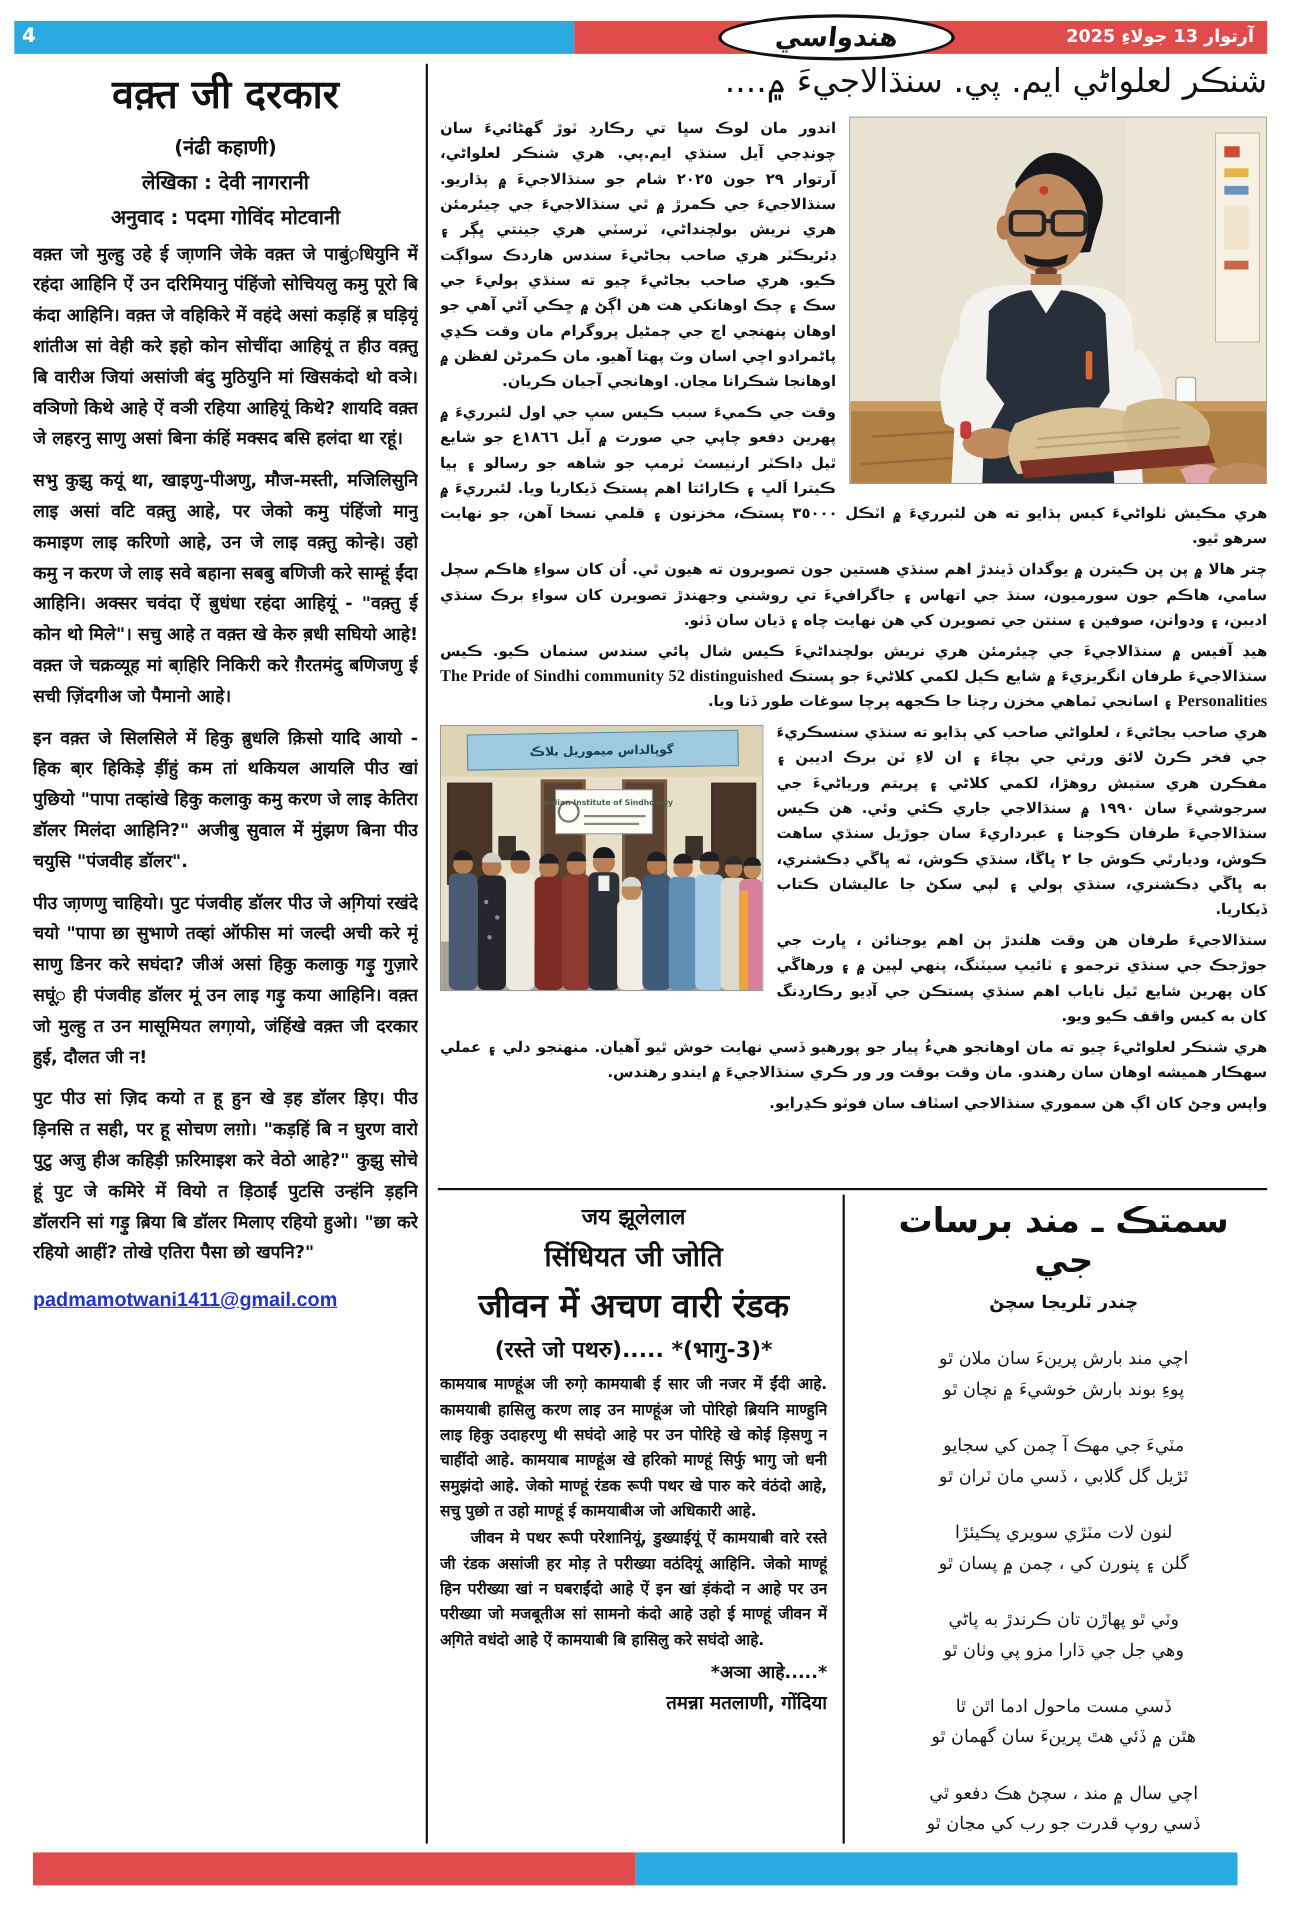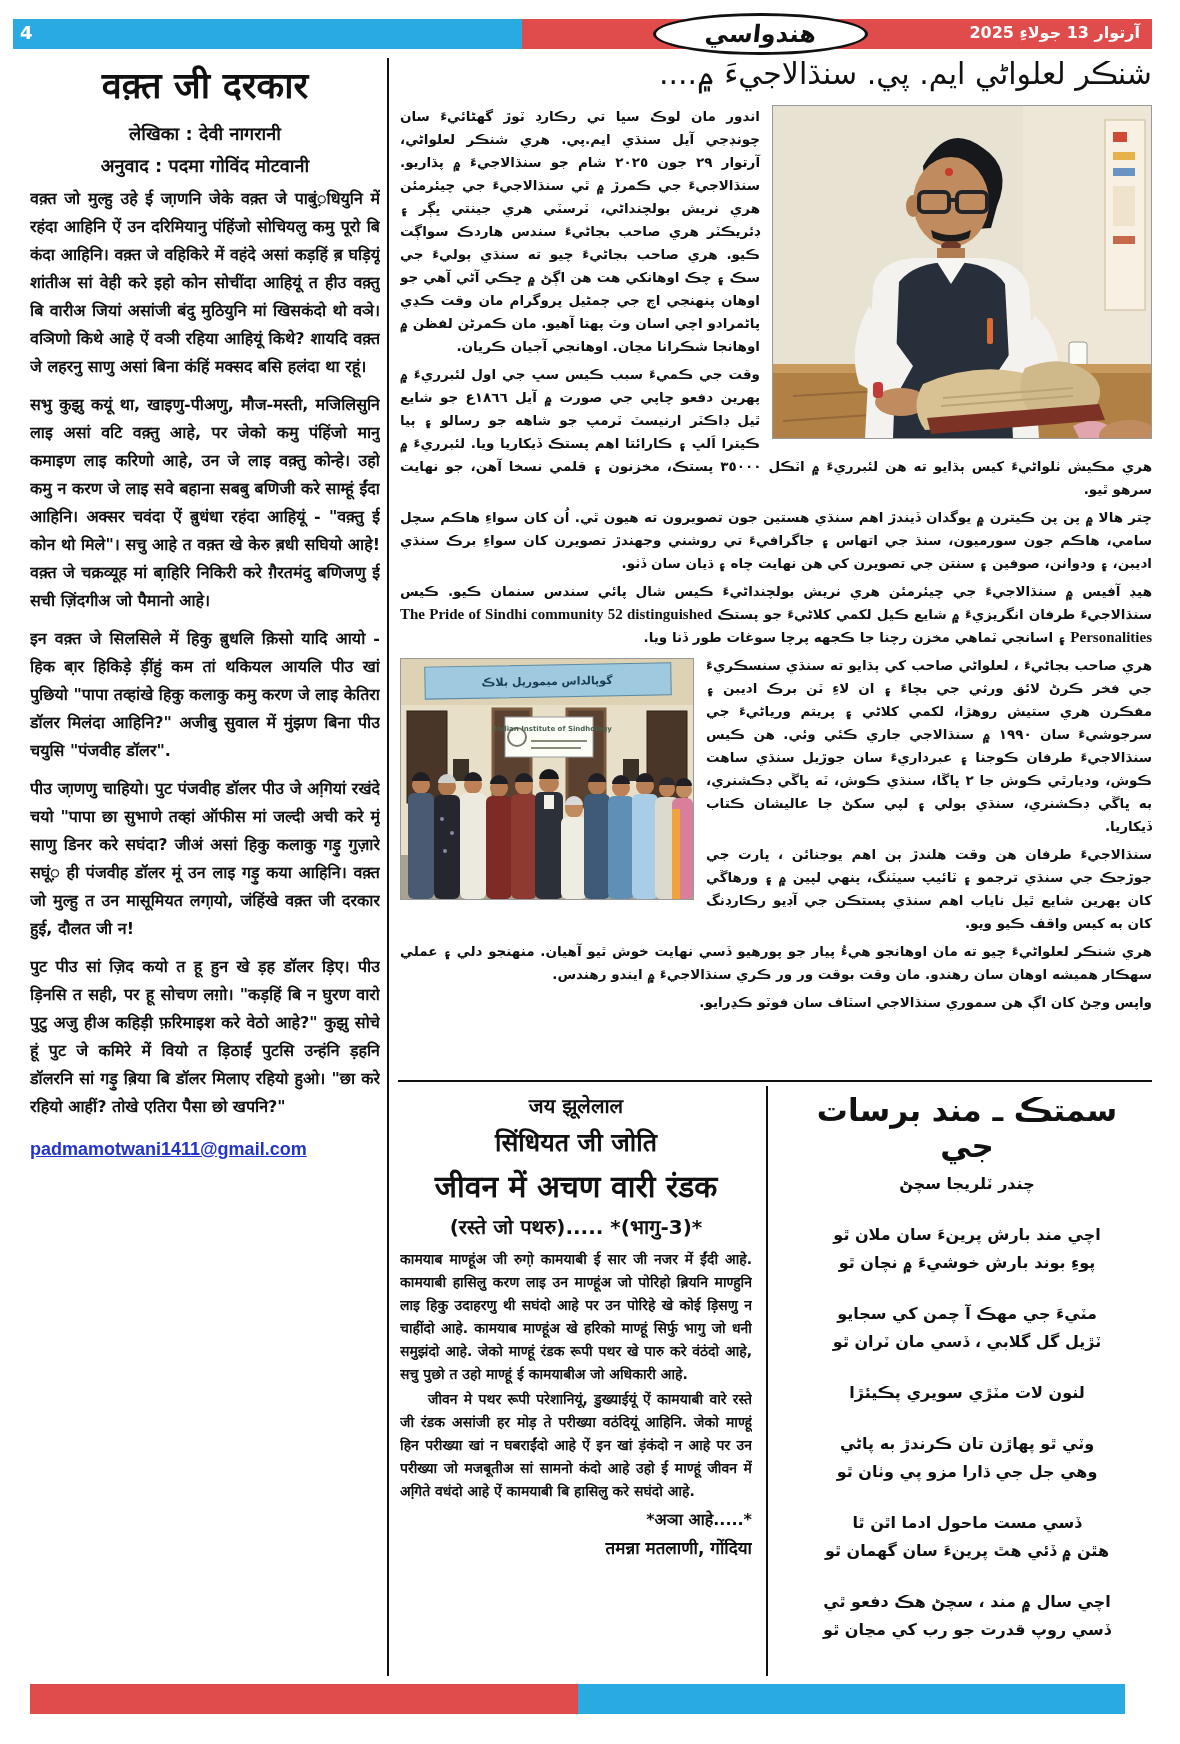--- a/index.html
+++ b/index.html
@@ -40,21 +40,21 @@
   .mid-sub{font-size:20px;font-weight:bold;text-align:center;margin:4px 0 8px;}
   .mid-par{font-size:14px;line-height:23px;font-weight:bold;text-align:justify;margin:0 0 2px;}
   .mid-par.indent{text-indent:28px;}
   .mid-cont{font-size:16px;font-weight:bold;margin-top:5px;text-align:right;}
   .mid-by{font-size:17px;font-weight:bold;text-align:right;margin-top:6px;}
   
   .poem{position:absolute;left:782px;top:1092px;width:370px;height:584px;overflow:hidden;
         text-align:center;direction:rtl;}
   .poem-title{font-size:31px;font-weight:bold;margin:0 12px 10px;}
   .poem-author{font-size:16px;font-weight:bold;margin:0 0 28px;}
-  .stanza{margin:0 0 23px;font-size:16px;line-height:28px;font-weight:bold;}
+  .stanza{margin:0 0 23px;font-size:16px;line-height:28px;font-weight:normal;}
   
   .ftr-red{position:absolute;left:30px;top:1684px;width:548px;height:30px;background:var(--red);}
   .ftr-blue{position:absolute;left:578px;top:1684px;width:547px;height:30px;background:var(--blue);}
 </style>
 </head>
 <body>
 
 <div class="page">
 
   <div class="hdr">
@@ -64,20 +64,21 @@
     <div class="hdr-red">
       <span class="hdr-date">آرتوار 13 جولاءِ 2025</span>
     </div>
     <div class="oval">
       <span dir="rtl">هندواسي</span>
     </div>
   </div>
 
   <div class="leftcol">
     <div class="lc-title">वक़्त जी दरकार</div>
+    <div class="lc-line">(नंढी कहाणी)</div>
     <div class="lc-line">लेखिका : देवी नागरानी</div>
     <div class="lc-line">अनुवाद : पदमा गोविंद मोटवानी</div>
     <div class="lc-par">वक़्त जो मुल्हु उहे ई जा़णनि जेके वक़्त जे पाबुं़धियुनि में रहंदा आहिनि ऐं उन दरिमियानु पंहिंजो सोचियलु कमु पूरो बि कंदा आहिनि। वक़्त जे वहिकिरे में वहंदे असां कड़हिं ब़ घड़ियूं शांतीअ सां वेही करे इहो कोन सोचींदा आहियूं त हीउ वक़्तु बि वारीअ जियां असांजी बंदु मुठियुनि मां खिसकंदो थो वञे। वञिणो किथे आहे ऐं वञी रहिया आहियूं किथे? शायदि वक़्त जे लहरनु साणु असां बिना कंहिं मक्सद बसि हलंदा था रहूं।</div>
     <div class="lc-par">सभु कुझु कयूं था, खाइणु-पीअणु, मौज-मस्ती, मजिलिसुनि लाइ असां वटि वक़्तु आहे, पर जेको कमु पंहिंजो मानु कमाइण लाइ करिणो आहे, उन जे लाइ वक़्तु कोन्हे। उहो कमु न करण जे लाइ सवे बहाना सबबु बणिजी करे साम्हूं ईंदा आहिनि। अक्सर चवंदा ऐं बु़धंधा रहंदा आहियूं - "वक़्तु ई कोन थो मिले"। सचु आहे त वक़्त खे केरु ब़धी सघियो आहे! वक़्त जे चक्रव्यूह मां बा़हिरि निकिरी करे ग़ैरतमंदु बणिजणु ई सची ज़िंदगीअ जो पैमानो आहे।</div>
     <div class="lc-par">इन वक़्त जे सिलसिले में हिकु बु़धलि क़िसो यादि आयो - हिक बा़र हिकिड़े ड़ींहुं कम तां थकियल आयलि पीउ खां पुछियो "पापा तव्हांखे हिकु कलाकु कमु करण जे लाइ केतिरा डॉलर मिलंदा आहिनि?" अजीबु सुवाल में मुंझण बिना पीउ चयुसि "पंजवीह डॉलर".</div>
     <div class="lc-par">पीउ जा़णणु चाहियो। पुट पंजवीह डॉलर पीउ जे अगि़यां रखंदे चयो "पापा छा सुभाणे तव्हां ऑफीस मां जल्दी अची करे मूं साणु डिनर करे सघंदा? जीअं असां हिकु कलाकु गड़ु गुज़ारे सघूं़ ही पंजवीह डॉलर मूं उन लाइ गड़ु कया आहिनि। वक़्त जो मुल्हु त उन मासूमियत लगा़यो, जंहिंखे वक़्त जी दरकार हुई, दौलत जी न!</div>
     <div class="lc-par">पुट पीउ सां ज़िद कयो त हू हुन खे ड़ह डॉलर ड़िए। पीउ ड़िनसि त सही, पर हू सोचण लग़ो। "कड़हिं बि न घुरण वारो पुटु अजु हीअ कहिड़ी फ़रिमाइश करे वेठो आहे?" कुझु सोचे हूं पुट जे कमिरे में वियो त ड़िठाईं पुटसि उन्हंनि ड़हनि डॉलरनि सां गड़ु ब़िया बि डॉलर मिलाए रहियो हुओ। "छा करे रहियो आहीं? तोखे एतिरा पैसा छो खपनि?"</div>
     <a class="lc-email">padmamotwani1411@gmail.com</a>
   </div>
 
@@ -254,20 +255,21 @@
     <div class="stanza">
       <div>اچي مند بارش پرينءَ سان ملان ٿو</div>
         <div>پوءِ بوند بارش خوشيءَ ۾ نچان ٿو</div>
     </div>
     <div class="stanza">
       <div>مٽيءَ جي مهڪ آ چمن کي سجايو</div>
         <div>ٽڙيل گل گلابي ، ڏسي مان ٽران ٿو</div>
     </div>
     <div class="stanza">
       <div>لنون لات مٽڙي سويري پڪيئڙا</div>
+        <div>گلن ۽ پنورن کي ، چمن ۾ پسان ٿو</div>
     </div>
     <div class="stanza">
       <div>وٽي ٿو پهاڙن تان ڪرندڙ به پاڻي</div>
         <div>وهي جل جي ڌارا مزو پي وٺان ٿو</div>
     </div>
     <div class="stanza">
       <div>ڏسي مست ماحول ادما اٿن ٿا</div>
         <div>هٿن ۾ ڏئي هٿ پرينءَ سان گهمان ٿو</div>
     </div>
     <div class="stanza">

